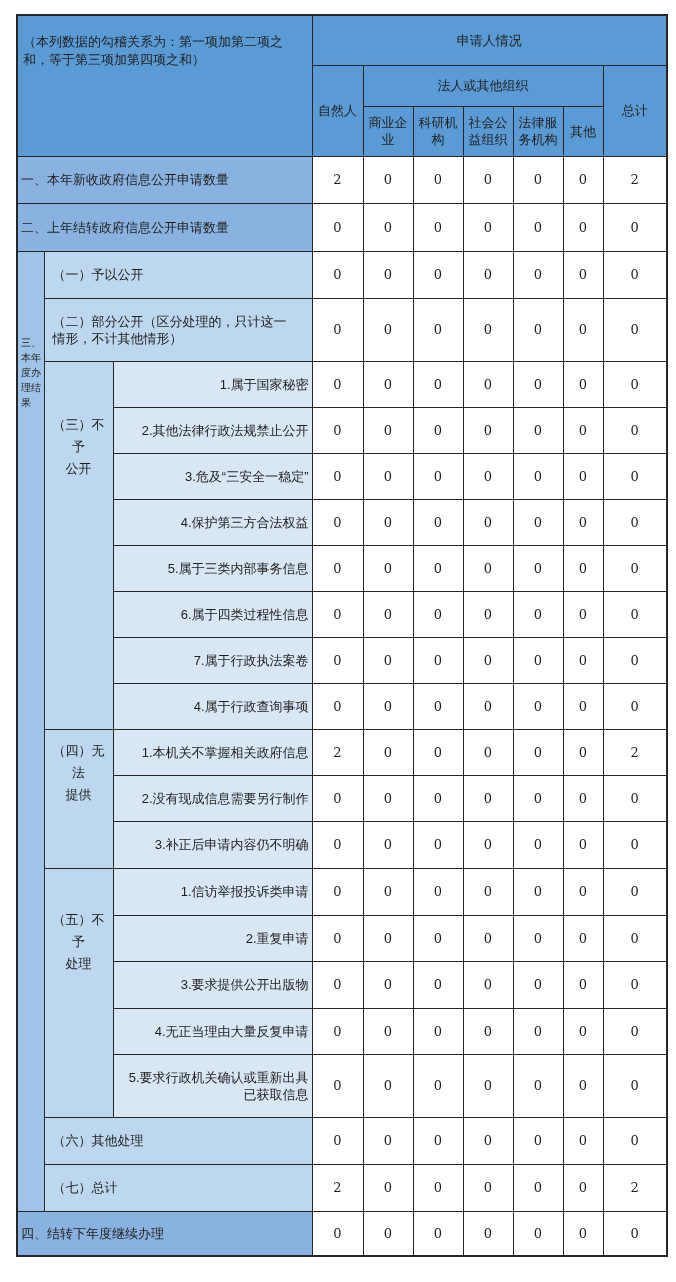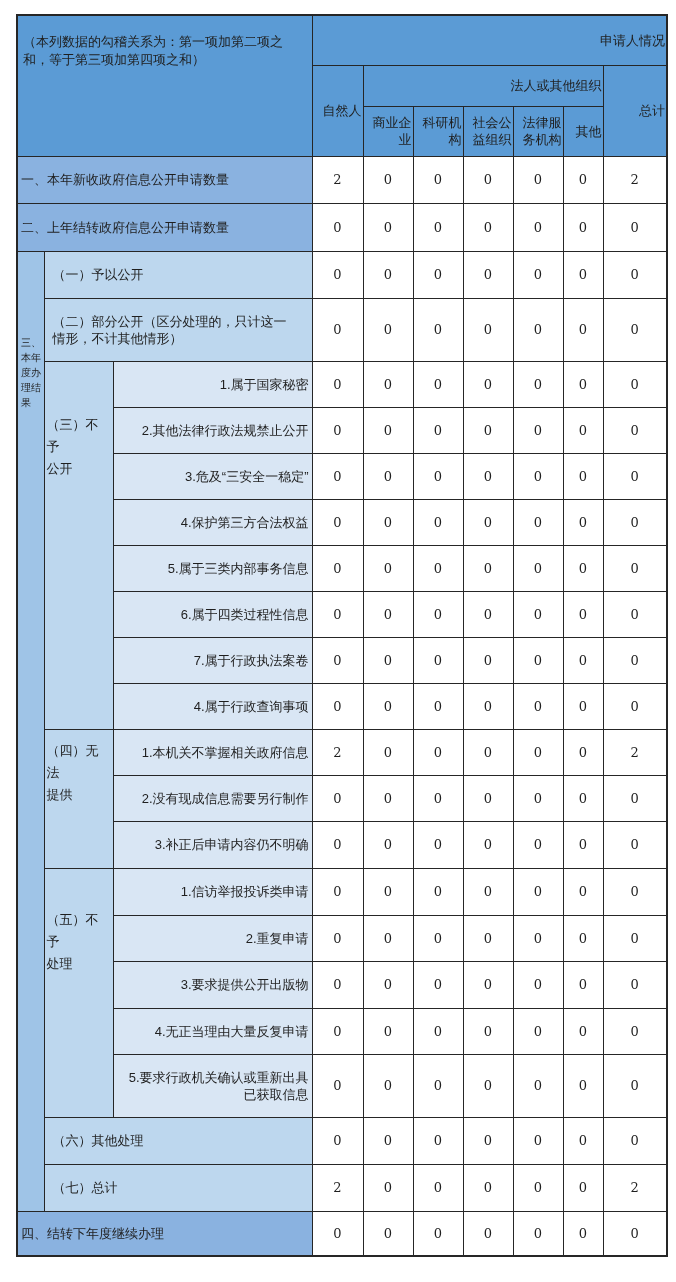--- a/index.html
+++ b/index.html
@@ -2,26 +2,26 @@
 <html><head>
 <meta charset="utf-8">
 <style>
   html,body{margin:0;padding:0;background:#ffffff;}
   body{width:676px;min-height:1282px;font-family:"Liberation Sans","DejaVu Sans",sans-serif;color:#1f1f1f;}
   .wrap{padding:14px 0 0 16px;}
   table{border-collapse:collapse;table-layout:fixed;border:2px solid #262626;}
   td{border:1px solid #262626;font-size:13px;line-height:17px;vertical-align:middle;overflow:hidden;padding:2px;}
   
   .corner{background:#5B9BD5;vertical-align:top;text-align:left;padding:17px 20px 0 5px;line-height:18px;}
-  .hdr{background:#5B9BD5;text-align:right;padding:2px 1px;}
+  .hdr{background:#5B9BD5;text-align:center;padding:2px 1px;}
   
   .lab-main{background:#8AB2E0;text-align:left;padding:2px 4px 2px 3px;}
   .lab-vert{background:#9FC4E7;vertical-align:top;text-align:left;padding:83px 1px 0 3px;font-size:10px;line-height:15px;word-break:break-all;}
   .lab-gwide{background:#BDD7EE;text-align:left;padding:2px 16px 2px 8px;}
-  .lab-group{background:#BDD7EE;vertical-align:top;white-space:pre-line;line-height:22px;word-break:break-all;padding:12px 2px;}
+  .lab-group{background:#BDD7EE;text-align:center;vertical-align:top;white-space:pre-line;line-height:22px;word-break:break-all;padding:12px 2px;}
   .lab-group.g3{padding-top:52px;}
   .lab-group.g4{padding-top:10px;}
   .lab-group.g5{padding-top:40px;}
   .lab-item{background:#D9E6F4;text-align:right;padding:2px 3px 2px 5px;}
   .num{background:#ffffff;text-align:center;font-family:"DejaVu Serif","Liberation Serif",serif;font-size:13px;}
 </style>
 </head>
 <body>
 
 <div class="wrap">

